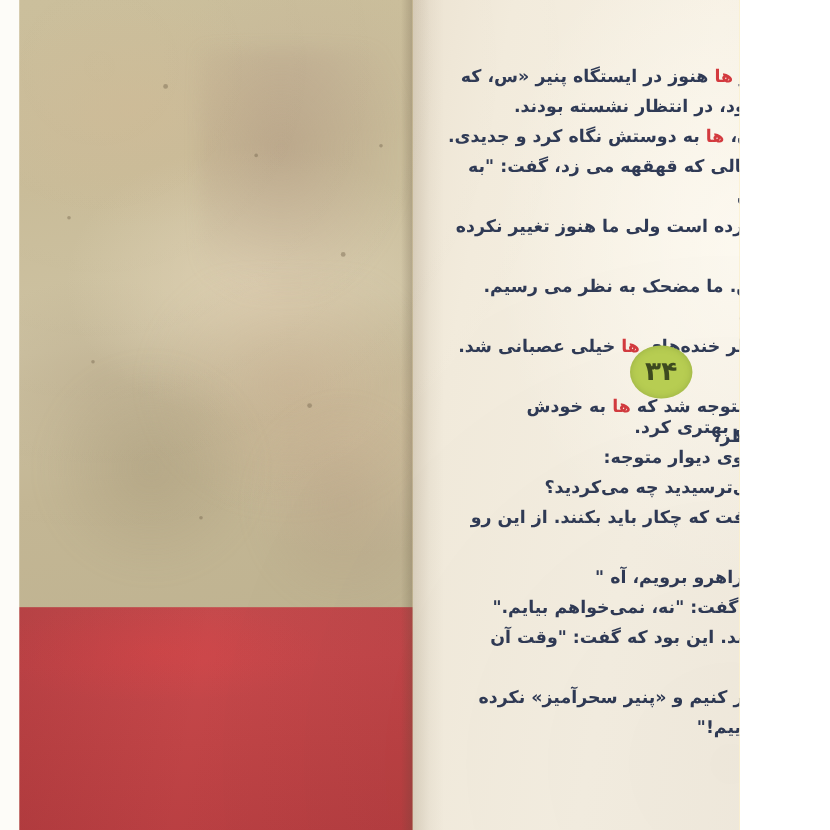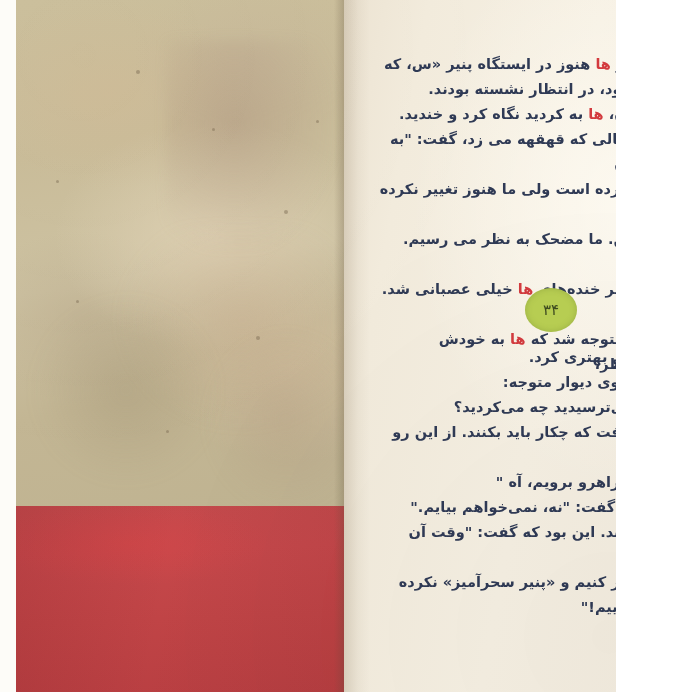--- a/index.html
+++ b/index.html
@@ -142,22 +142,22 @@
   .page-number {
     position: absolute;
     right: 115px;
     top: 288px;
     width: 52px;
     height: 44px;
     border-radius: 50%;
     background: #b9cf52;
     color: #3d4a1f;
     font-family: "DejaVu Sans", sans-serif;
-    font-size: 15px;
-    font-weight: normal;
+    font-size: 22px;
+    font-weight: bold;
     display: flex;
     align-items: center;
     justify-content: center;
     box-shadow: inset 0 0 6px rgba(120,140,50,0.45);
   }
 
   .paper-noise {
     position: absolute;
     left: 0; top: 0; width: 692px; height: 692px;
     pointer-events: none;
@@ -195,21 +195,21 @@
     </div>
     <div class="ill-edge-shadow"></div>
   </div>
 
   <div class="textpage">
     <div class="gutter-shade"></div>
 
     <div class="block-top para" id="top-para">
         <div><span>اما آه و </span><span class="hl">ها</span><span> هنوز در ایستگاه پنیر «س، که</span></div>
         <div><span>خالی بود، در انتظار نشسته بودند.</span></div>
-        <div><span>خودمان، </span><span class="hl">ها</span><span> به کردید نگاه کرد و خندید.</span></div>
+        <div><span>خودمان، </span><span class="hl">ها</span><span> به دوستش نگاه کرد و جدیدی.</span></div>
         <div><span>او در حالی که قهقهه می زد، گفت: "به خودمان</span></div>
         <div><span>تغییر کرده است ولی ما هنوز تغییر نکرده ایم."</span></div>
         <div><span>نگاه کن. ما مضحک به نظر می رسیم. وضعیت</span></div>
         <div><span>آه بخاطر خنده‌های </span><span class="hl">ها</span><span> خیلی عصبانی شد. ولی</span></div>
         <div><span>وقتی متوجه شد که </span><span class="hl">ها</span><span> به خودش می‌بخاطر،</span></div>
       </div>
 
     <div class="page-number">۳۴</div>
 
     <div class="block-bottom para" id="bottom-para">

